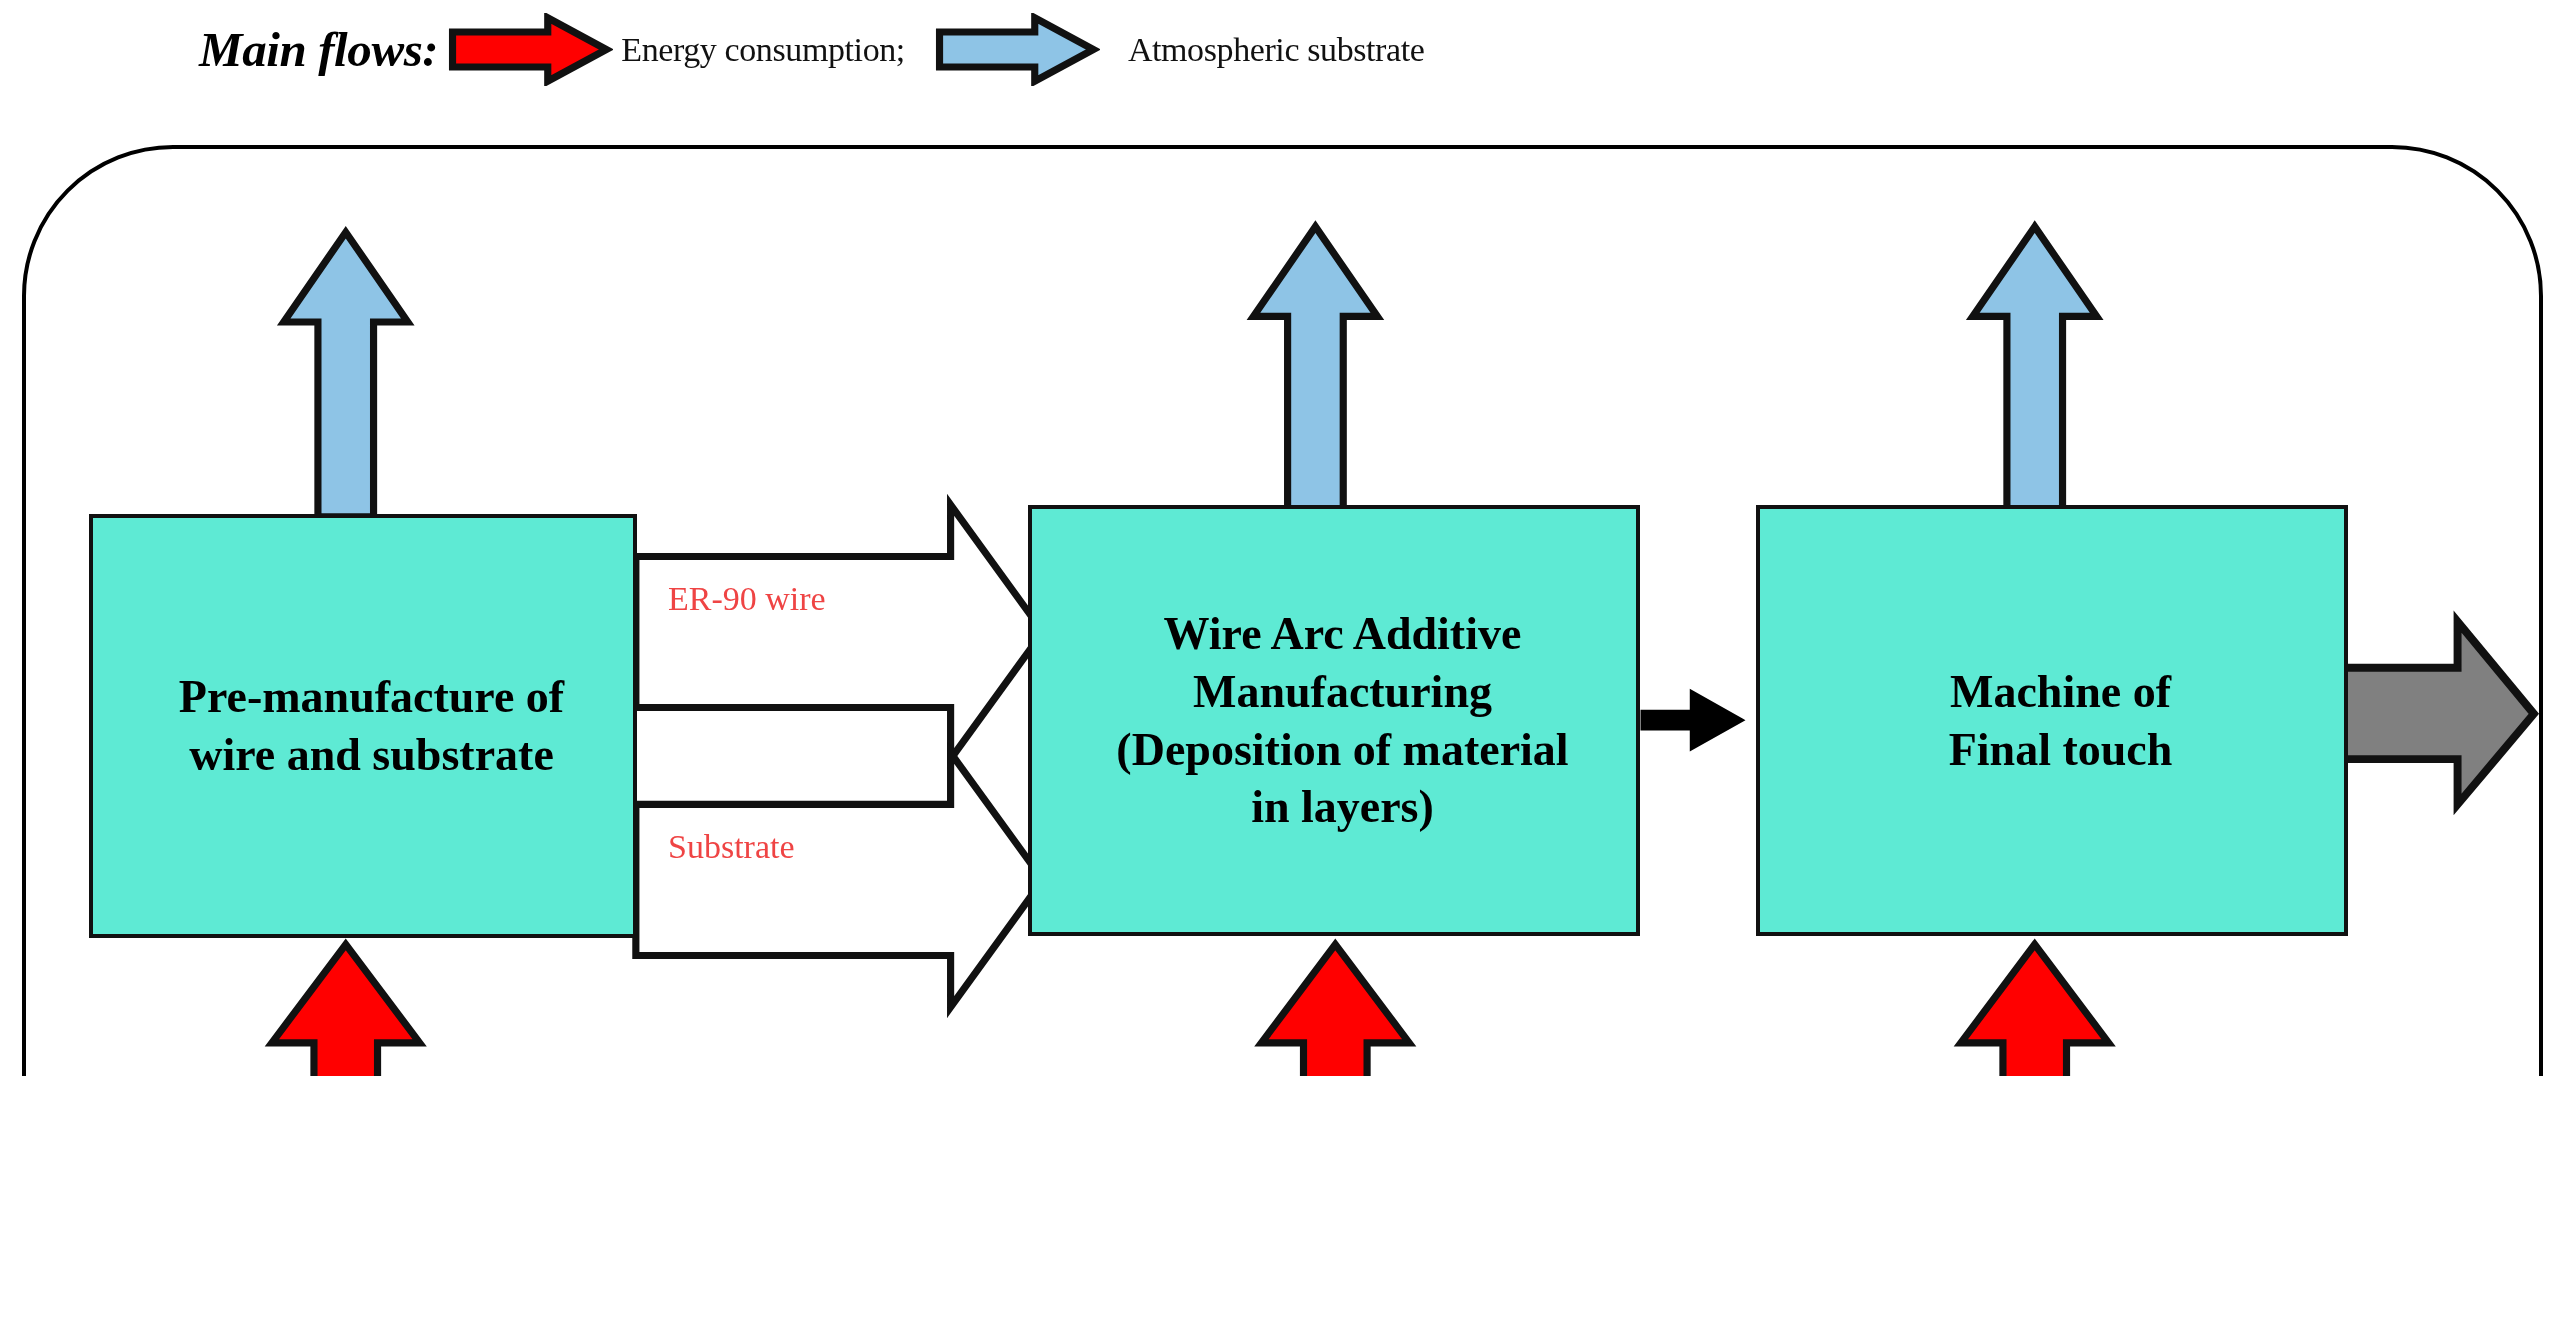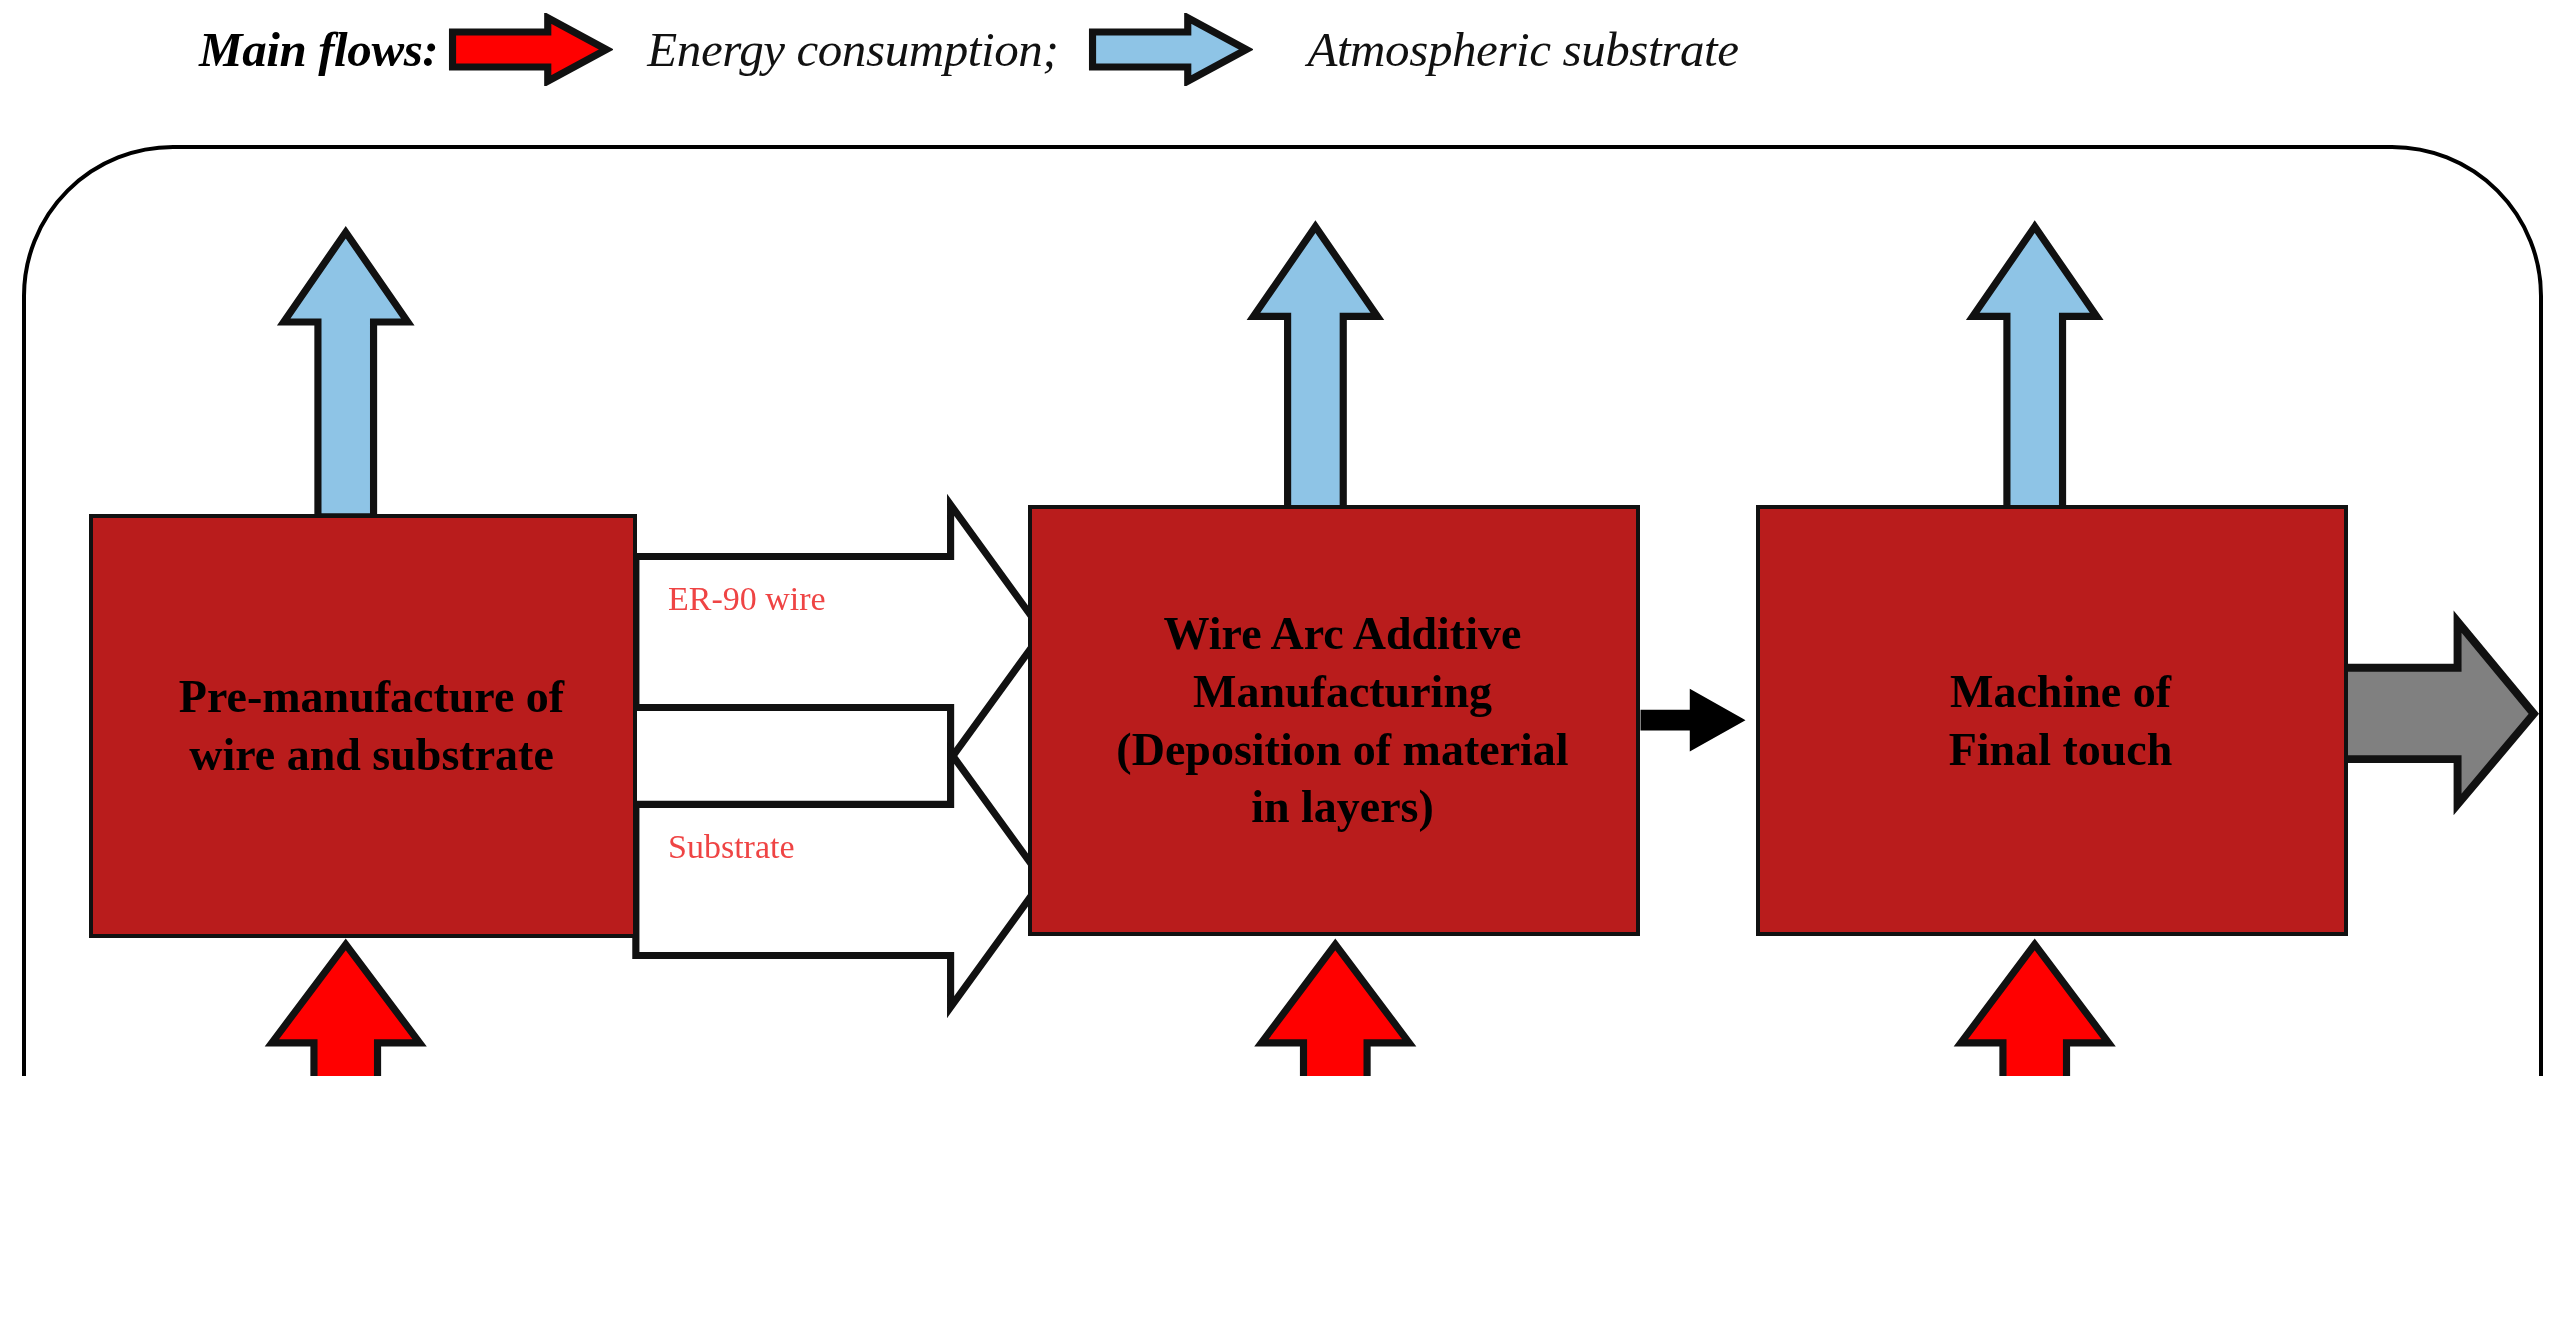--- a/index.html
+++ b/index.html
@@ -34,45 +34,43 @@
     white-space: nowrap;
     letter-spacing: -0.4px;
   }
   .legend-arrow-wrap {
     width: 183px;
     display: flex;
     align-items: center;
     justify-content: center;
   }
   .legend-label {
-    font-style: italic;
-    font-size: 49px;
+    font-size: 34px;
     color: #111111;
     white-space: nowrap;
     letter-spacing: -0.4px;
-    margin-left: 26px;
   }
 
   
   #outer-frame {
     position: absolute;
     left: 22px;
     top: 145px;
     width: 2521px;
     height: 1145px;
     border: 4px solid #000000;
     border-radius: 151px;
     box-sizing: border-box;
     background: transparent;
   }
 
   
   .process-box {
     position: absolute;
-    background: #b91c1c;
+    background: #5eead4;
     border: 4.8px solid #111111;
     box-sizing: border-box;
     display: flex;
     align-items: center;
     justify-content: center;
     text-align: center;
     z-index: 6;
     padding-left: 17px;
   }
   .process-box .box-text {

